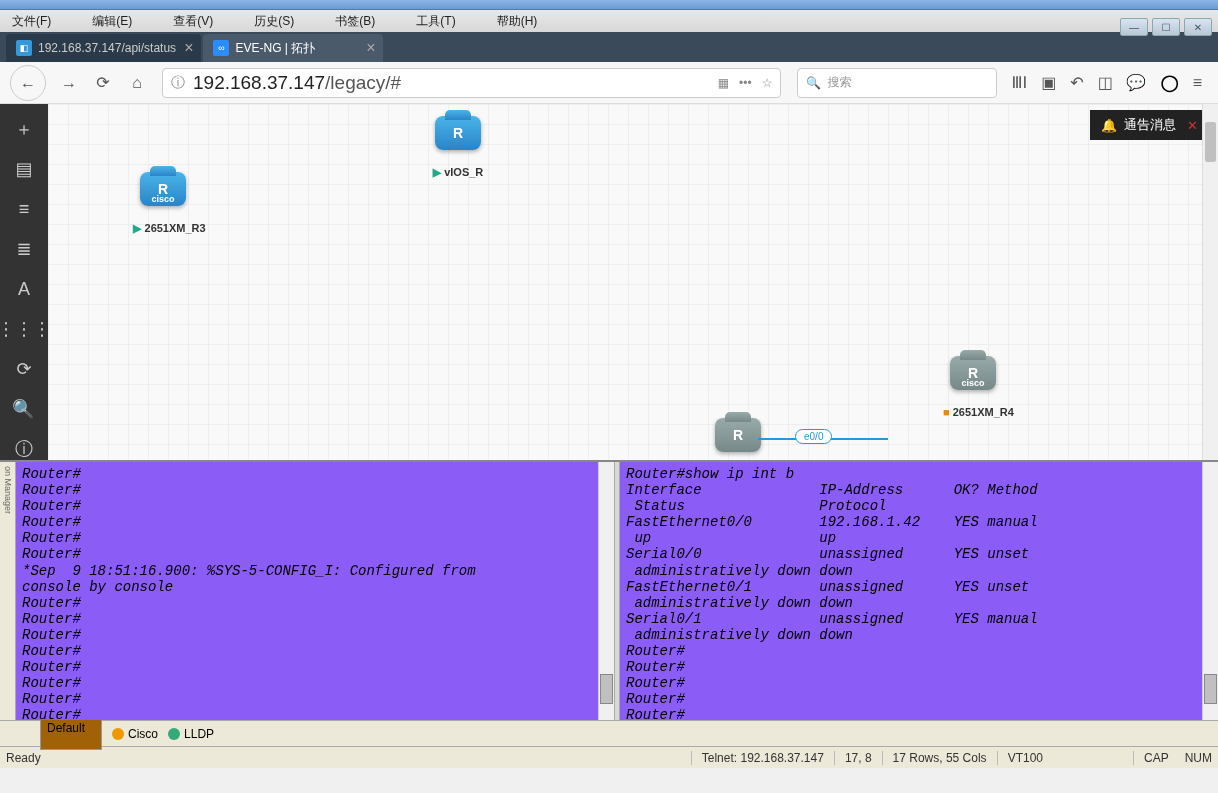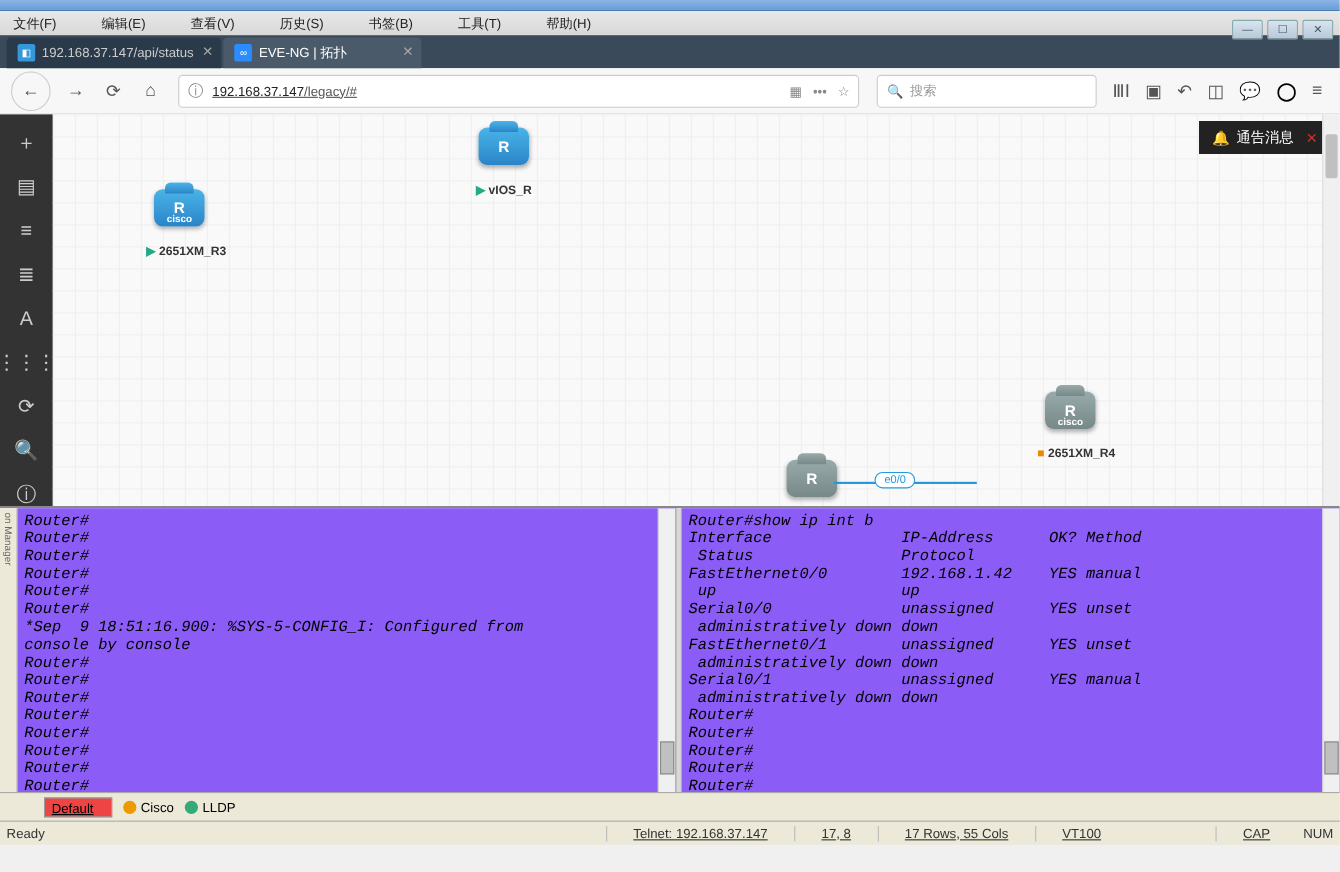--- a/index.html
+++ b/index.html
@@ -19,21 +19,21 @@
     .ff-tab .favicon { width: 16px; height: 16px; margin-right: 6px; background: #3498db; border-radius: 2px; display: flex; align-items: center; justify-content: center; font-size: 9px; color: white; }
     .ff-tab .title { flex: 1; overflow: hidden; white-space: nowrap; text-overflow: ellipsis; }
     .ff-tab .close { margin-left: 8px; color: #aaa; font-size: 16px; cursor: pointer; }
     
     
     .ff-addrbar { height: 42px; background: #f7f7f7; display: flex; align-items: center; padding: 0 10px; border-bottom: 1px solid #ddd; }
     .ff-navbtn { width: 34px; height: 34px; display: flex; align-items: center; justify-content: center; color: #555; cursor: pointer; font-size: 16px; }
     .ff-navbtn.back { width: 36px; height: 36px; border: 1px solid #ccc; border-radius: 50%; margin-right: 6px; }
     .ff-url { flex: 1; height: 30px; border: 1px solid #ccc; border-radius: 4px; margin: 0 8px; display: flex; align-items: center; padding: 0 8px; background: #fff; }
     .ff-url .info-icon { color: #888; margin-right: 8px; font-size: 14px; }
-    .ff-url .url-text { flex: 1; color: #555; font-size: 12px; text-decoration: underline; }
+    .ff-url .url-text { flex: 1; color: #555; font-size: 19px; }
     .ff-url .url-host { color: #222; }
     .ff-url-actions { display: flex; align-items: center; gap: 10px; color: #888; }
     .ff-search { width: 200px; height: 30px; border: 1px solid #ccc; border-radius: 4px; margin: 0 8px; display: flex; align-items: center; padding: 0 8px; background: #fff; color: #999; }
     .ff-search .search-icon { margin-right: 6px; }
     .ff-right { display: flex; align-items: center; gap: 14px; color: #555; padding: 0 6px; }
     .ff-right span { font-size: 16px; text-align: center; }
     
     
     .win-chrome { position: absolute; top: 18px; right: 6px; display: flex; gap: 4px; }
     .win-btn { width: 28px; height: 18px; background: linear-gradient(#d8e4f0, #b8c8d8); border: 1px solid #8aa; border-radius: 2px; display: flex; align-items: center; justify-content: center; font-size: 10px; color: #456; }
@@ -64,26 +64,26 @@
     .terms { display: flex; height: 260px; background: #fff; border-top: 2px solid #888; }
     .term-side { width: 16px; background: #ece9d8; border-right: 1px solid #aaa; writing-mode: vertical-rl; font-size: 9px; color: #666; text-align: center; padding-top: 4px; display: flex; flex-direction: row-reverse; justify-content: flex-end; align-items: center; gap: 4px; }
     .term-side span { display: block; }
     .term-pane { flex: 1; background: #8b5cf6; font-family: "Courier New", monospace; font-size: 14px; color: #000; padding: 4px 6px; overflow: hidden; position: relative; white-space: pre; line-height: 1.15; font-style: italic; }
     .term-divider { width: 6px; background: #d8d8d8; border-left: 1px solid #aaa; border-right: 1px solid #aaa; cursor: col-resize; }
     .term-scroll { position: absolute; right: 0; top: 0; bottom: 0; width: 16px; background: #f0f0f0; border-left: 1px solid #ccc; }
     .term-scroll-thumb { position: absolute; bottom: 16px; left: 1px; right: 1px; height: 30px; background: #c0c0c0; border: 1px solid #888; }
     
     
     .btm-bar1 { height: 26px; background: #ece9d8; border-top: 1px solid #aaa; display: flex; align-items: center; padding: 0 30px 0 40px; gap: 10px; font-size: 12px; }
-    .btm-bar1 .dd { border: 1px solid #999; padding: 2px 16px 0 6px; background: #ef4444; text-decoration: underline; }
+    .btm-bar1 .dd { border: 1px solid #999; padding: 2px 16px 14px 6px; background: #a16207; }
     .btm-bar1 .dot { width: 12px; height: 12px; border-radius: 50%; display: inline-block; vertical-align: middle; margin-right: 4px; }
     .btm-bar1 .dot.orange { background: #e90; }
     .btm-bar1 .dot.green { background: #3a7; }
     .btm-status { height: 22px; background: #ece9d8; border-top: 1px solid #aaa; display: flex; align-items: center; padding: 0 6px; font-size: 12px; color: #333; }
-    .btm-status .cell { border-left: 1px solid #bbb; padding: 0 24px; text-decoration: underline; }
+    .btm-status .cell { border-left: 1px solid #bbb; padding: 0 10px; }
     .btm-status .spacer { flex: 1; }
   </style>
 </head>
 <body>
 
 <div class="win-top"></div>
 
 <div class="win-chrome">
   <div class="win-btn">—</div>
   <div class="win-btn">☐</div>

